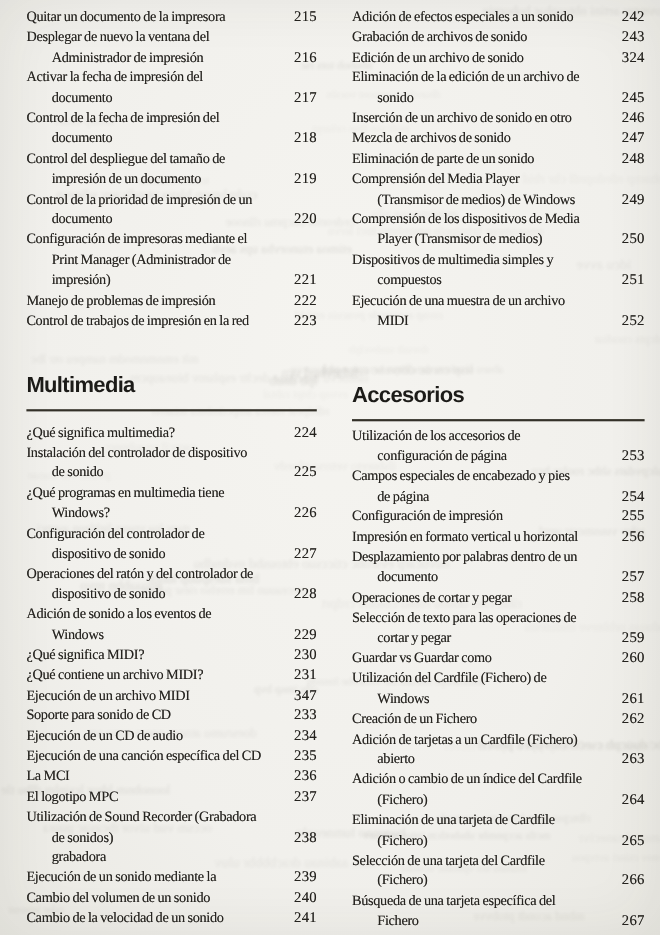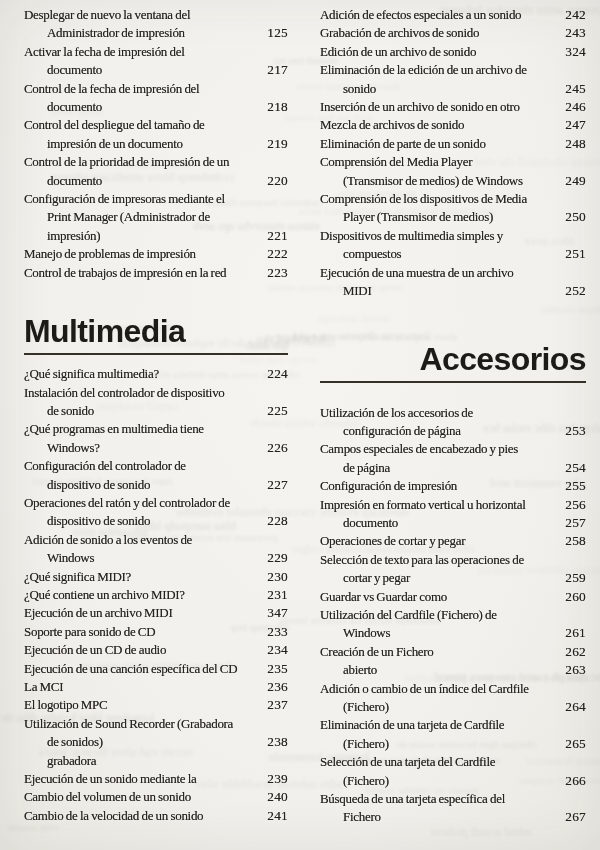--- a/index.html
+++ b/index.html
@@ -61,33 +61,32 @@
     bottom: 0;
     line-height: 18.4px;
     font-size: 13.4px;
     letter-spacing: 0.2px;
     color: #24221e;
     text-shadow: 0 0 0.4px rgba(30,28,24,0.55);
   }
   .section-heading {
     font-family: "Liberation Sans", sans-serif;
     font-weight: bold;
-    font-size: 32px;
+    font-size: 20px;
     line-height: 32px;
     letter-spacing: -0.6px;
     color: #1c1b18;
     border-bottom: 2px solid #343129;
     padding-bottom: 6px;
     margin-top: 33px;
     margin-bottom: 10px;
   }
   .col-right .section-heading {
     margin-top: 42px;
-    margin-bottom: 21px;
-    text-align: right;
+    margin-bottom: 4px;
   }
 </style>
 </head>
 <body>
 
 <div class="scan-page"></div>
 <div class="ghost-layer">
     <div class="ghost-line" style="left: 126px; top: 159px; font-size: 10.3px; opacity: 0.09;">tconnc tcubimb</div>
     <div class="ghost-line" style="left: 49px; top: 105px; font-size: 11.3px; opacity: 0.07;">tassep elnav</div>
     <div class="ghost-line" style="left: 483px; top: 422px; font-size: 11.6px; opacity: 0.14;">ulcpvdats sltbc roolas bco</div>
@@ -138,24 +137,30 @@
     <div class="ghost-line" style="left: 365px; top: 785px; font-size: 10.2px; opacity: 0.09;">munatu sro vptiotbc vcsttlld</div>
     <div class="ghost-line" style="left: 279px; top: 615px; font-size: 10.2px; opacity: 0.1;">anmeuoepe isscum bie voiurobe ltmndn</div>
     <div class="ghost-line" style="left: 524px; top: 234px; font-size: 12.9px; opacity: 0.1;">idcu avve</div>
     <div class="ghost-line" style="left: 269px; top: 750px; font-size: 12.6px; opacity: 0.12;">bueenno lumneunln</div>
     <div class="ghost-line" style="left: 28px; top: 321px; font-size: 11.4px; opacity: 0.1;">mlt emnmnmodm nampeu otr lbc</div>
   </div>
 
 <div class="col col-left">
     <div class="entry">
       <div class="entry-text">
+        <div class="line">Quitar un documento de la impresora</div>
+      </div>
+      <div class="entry-page">215</div>
+    </div>
+    <div class="entry">
+      <div class="entry-text">
         <div class="line">Desplegar de nuevo la ventana del</div>
         <div class="line cont">Administrador de impresión</div>
       </div>
-      <div class="entry-page">125</div>
+      <div class="entry-page">216</div>
     </div>
     <div class="entry">
       <div class="entry-text">
         <div class="line">Activar la fecha de impresión del</div>
         <div class="line cont">documento</div>
       </div>
       <div class="entry-page">217</div>
     </div>
     <div class="entry">
       <div class="entry-text">
@@ -409,20 +414,21 @@
       <div class="entry-page">255</div>
     </div>
     <div class="entry">
       <div class="entry-text">
         <div class="line">Impresión en formato vertical u horizontal</div>
       </div>
       <div class="entry-page">256</div>
     </div>
     <div class="entry">
       <div class="entry-text">
+        <div class="line">Desplazamiento por palabras dentro de un</div>
         <div class="line cont">documento</div>
       </div>
       <div class="entry-page">257</div>
     </div>
     <div class="entry">
       <div class="entry-text">
         <div class="line">Operaciones de cortar y pegar</div>
       </div>
       <div class="entry-page">258</div>
     </div>
@@ -447,20 +453,21 @@
       <div class="entry-page">261</div>
     </div>
     <div class="entry">
       <div class="entry-text">
         <div class="line">Creación de un Fichero</div>
       </div>
       <div class="entry-page">262</div>
     </div>
     <div class="entry">
       <div class="entry-text">
+        <div class="line">Adición de tarjetas a un Cardfile (Fichero)</div>
         <div class="line cont">abierto</div>
       </div>
       <div class="entry-page">263</div>
     </div>
     <div class="entry">
       <div class="entry-text">
         <div class="line">Adición o cambio de un índice del Cardfile</div>
         <div class="line cont">(Fichero)</div>
       </div>
       <div class="entry-page">264</div>

